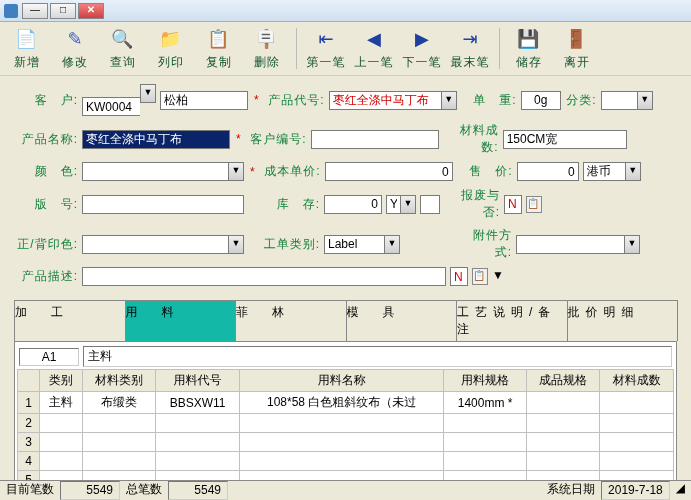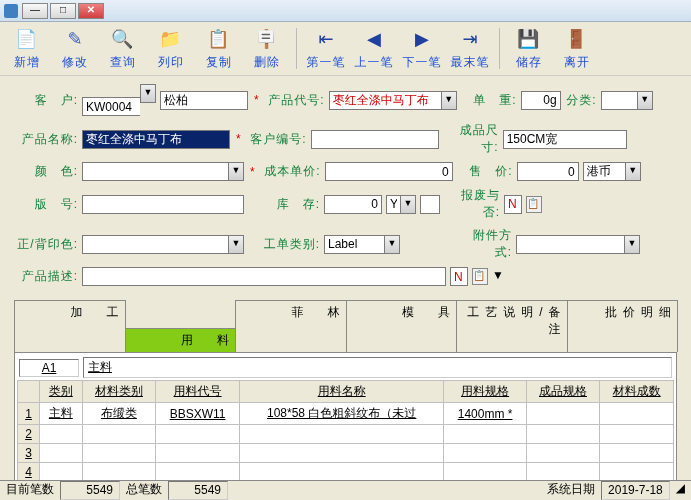--- a/index.html
+++ b/index.html
@@ -6,36 +6,36 @@
 body { background: #ece9d8; width: 691px; height: 500px; overflow: hidden; }
 .titlebar { background: linear-gradient(#e8f0f8,#d0e0f0); height: 22px; display: flex; align-items: center; padding: 0 4px; border-bottom: 1px solid #a0b0c0; }
 .titlebar .icon { width: 14px; height: 14px; background: #4080c0; border-radius: 2px; margin-right: 4px; }
 .titlebar .title { flex: 1; color: #000; }
 .winbtns { display: flex; gap: 2px; }
 .winbtn { width: 26px; height: 16px; border: 1px solid #888; background: linear-gradient(#f8f8f8,#d8d8d8); text-align: center; line-height: 12px; font-size: 10px; cursor: pointer; }
 .winbtn.close { background: linear-gradient(#f08080,#d04040); color: #fff; font-weight: bold; }
 .toolbar { background: #ece9d8; padding: 4px 6px; display: flex; gap: 6px; border-bottom: 1px solid #ccc; }
 .tbtn { width: 42px; text-align: center; cursor: pointer; }
 .tbtn .ico { width: 32px; height: 26px; margin: 0 auto 2px; display: flex; align-items: center; justify-content: center; font-size: 18px; }
-.tbtn .lbl { color: #1d4ed8; font-size: 12px; }
+.tbtn .lbl { color: #14532d; font-size: 12px; }
 .sep { width: 1px; background: #bbb; margin: 2px 2px; }
 .form { padding: 8px 14px 4px; }
 .row { display: flex; align-items: center; margin-bottom: 6px; gap: 4px; }
 .lbl { color: #15803d; text-align: right; display: inline-block; letter-spacing: 1px; }
 .lbl.w60 { width: 64px; }
 .inp { border: 1px solid #7a7a7a; background: #fff; height: 19px; padding: 1px 3px; font-size: 12px; }
 .inp.hl { background: #0a246a; color: #fff; }
 .cmb { display: flex; }
 .cmb .inp { border-right: none; }
 .cmb .arr { width: 16px; height: 19px; border: 1px solid #7a7a7a; background: linear-gradient(#f0f0f0,#d0d0d0); text-align: center; line-height: 15px; cursor: pointer; font-size: 9px; }
 .star { color: #d00000; margin: 0 2px; }
 .tabs { display: flex; margin: 4px 14px 0; }
-.tab { flex: 1; border: 1px solid #888; border-bottom: none; background: #ece9d8; text-align: right; padding: 3px 0; cursor: pointer; margin-right: -1px; letter-spacing: 6px; }
-.tab.active { background: #84cc16; position: relative; z-index: 2; margin-top: 28px; }
-.gridwrap { margin: 0 14px; border: 1px solid #888; background: #fff; padding: 2px; text-decoration: underline; }
+.tab { flex: 1; border: 1px solid #888; border-bottom: none; background: #ece9d8; text-align: left; padding: 3px 0; cursor: pointer; margin-right: -1px; letter-spacing: 6px; }
+.tab.active { background: #14b8a6; position: relative; z-index: 2; }
+.gridwrap { margin: 0 14px; border: 1px solid #888; background: #fff; padding: 2px; }
 .cellbar { display: flex; align-items: center; padding: 2px; gap: 4px; }
 .cellref { width: 60px; border: 1px inset #ccc; background: #fff; text-align: center; padding: 1px; }
 .cellval { flex: 1; border: 1px inset #ccc; background: #fff; padding: 1px 4px; }
 table.grid { border-collapse: collapse; width: 100%; }
 table.grid th, table.grid td { border: 1px solid #c0c0c0; padding: 2px 4px; height: 18px; background: #fff; text-align: center; font-size: 12px; }
 table.grid th { background: #ece9d8; font-weight: normal; }
 table.grid .rh { background: #ece9d8; width: 22px; }
 .bottombar { display: flex; align-items: center; padding: 4px 14px; gap: 6px; }
 .btn { border: 1px solid #888; background: linear-gradient(#f8f8f8,#e0e0e0); padding: 2px 8px; cursor: pointer; }
 .statusbar { position: absolute; bottom: 0; left: 0; right: 0; height: 20px; border-top: 1px solid #888; background: #ece9d8; display: flex; padding: 0 6px; gap: 6px; }
@@ -79,34 +79,34 @@
         <div class="arr">▼</div>
       </div>
     <input class="inp" style="width: 88px;" value="松柏">
       <span class="star">*</span>
     <span class="lbl" style="width:60px">产品代号:</span>
     <div class="cmb">
         <input class="inp" style="width: 112px; color: rgb(208, 0, 0);" value="枣红全涤中马丁布">
         <div class="arr">▼</div>
       </div>
     <span class="lbl" style="width:56px">单　重:</span>
-    <input class="inp" style="width: 40px; text-align: right;" value="0g">
+    <input class="inp" style="width: 40px; text-align: center;" value="0g">
     <span class="lbl" style="width:32px">分类:</span>
     <div class="cmb">
         <input class="inp" style="width: 36px;">
         <div class="arr">▼</div>
       </div>
   </div>
   <div class="row">
     <span class="lbl w60">产品名称:</span>
     <input class="inp hl" style="width: 148px;" value="枣红全涤中马丁布">
       <span class="star">*</span>
     <span class="lbl" style="width:60px">客户编号:</span>
     <input class="inp" style="width: 128px;">
-    <span class="lbl" style="width:56px">成品尺寸:</span>
+    <span class="lbl" style="width:56px">材料成数:</span>
     <input class="inp" style="width: 124px;" value="150CM宽">
   </div>
   <div class="row">
     <span class="lbl w60">颜　色:</span>
     <div class="cmb">
         <input class="inp" style="width: 146px;">
         <div class="arr">▼</div>
       </div>
       <span class="star">*</span>
     <span class="lbl" style="width:60px">成本单价:</span>

